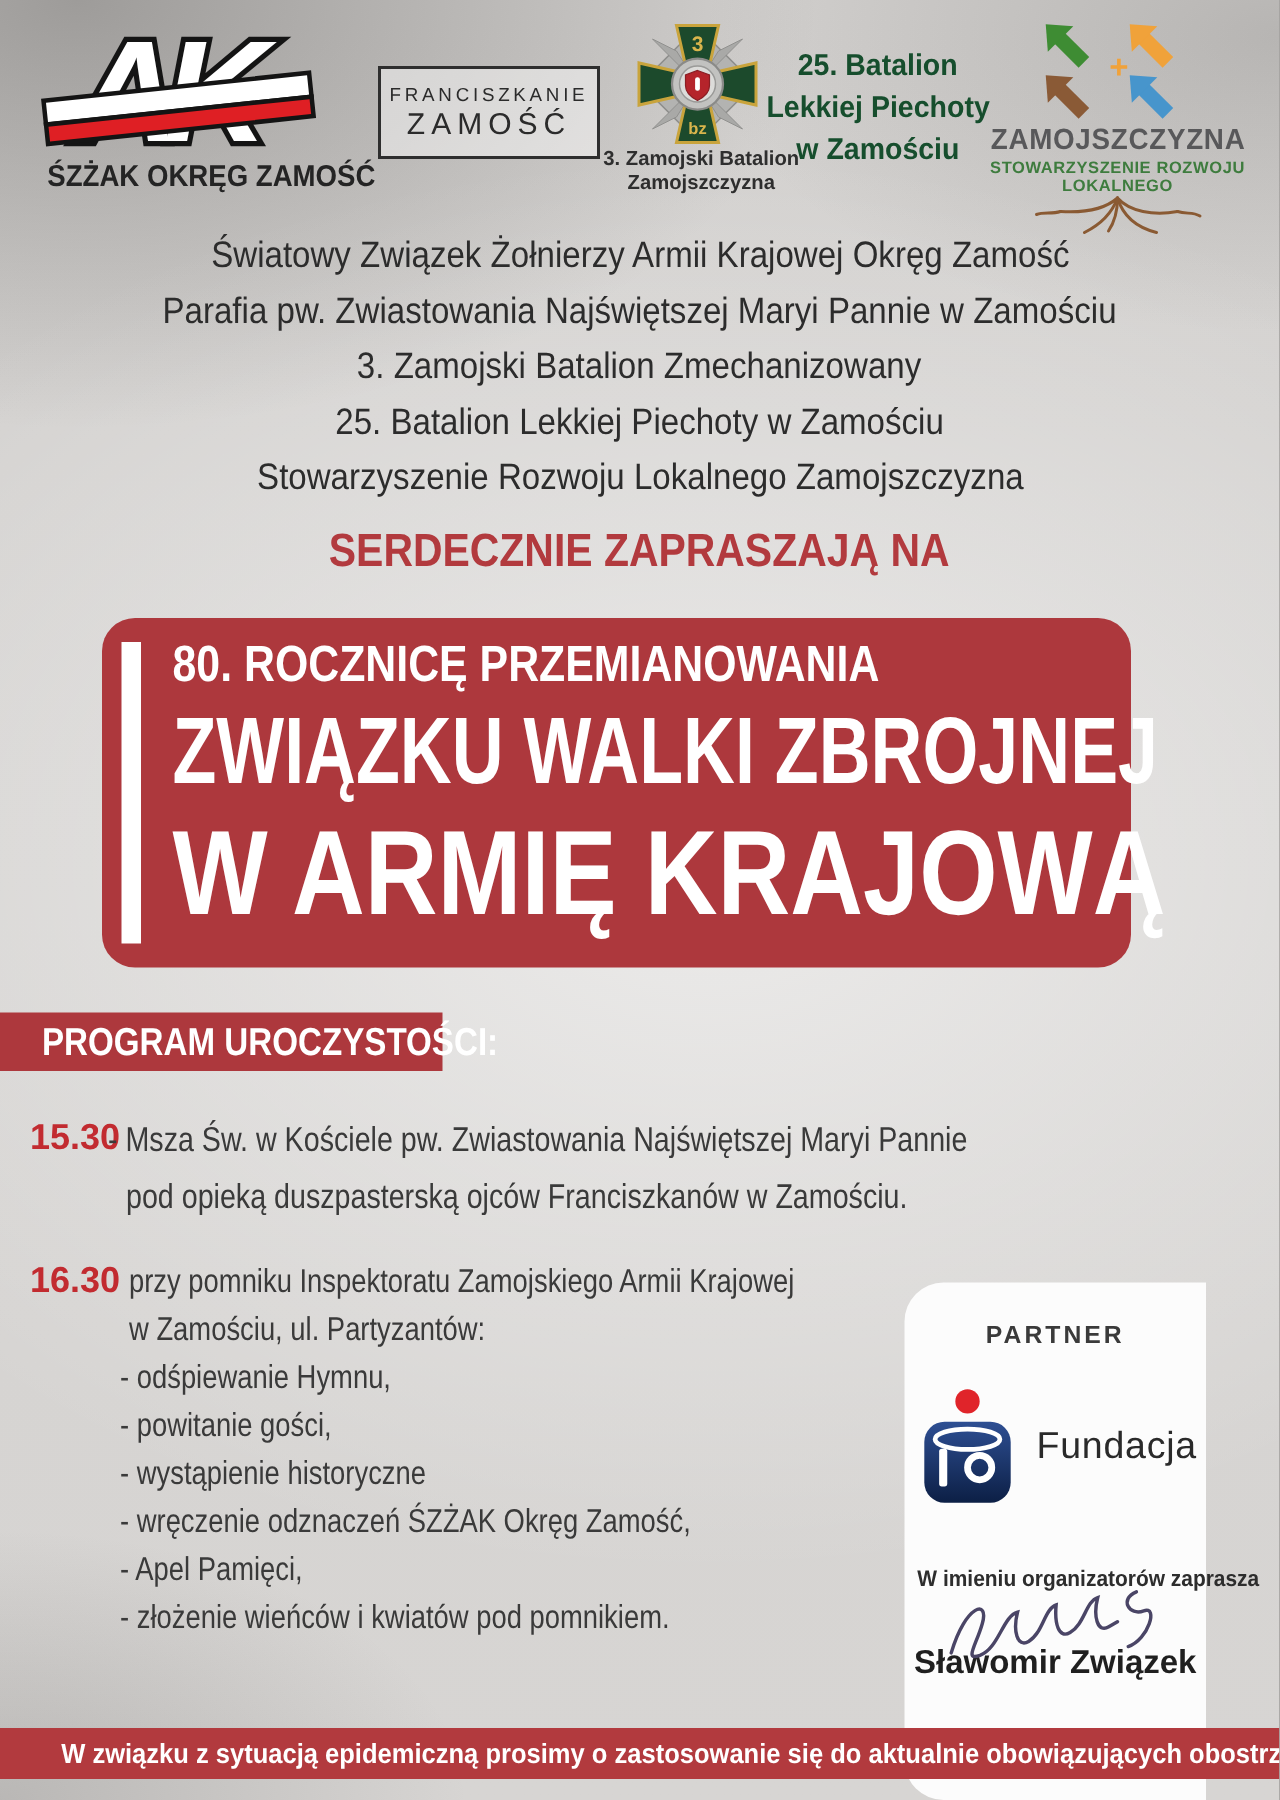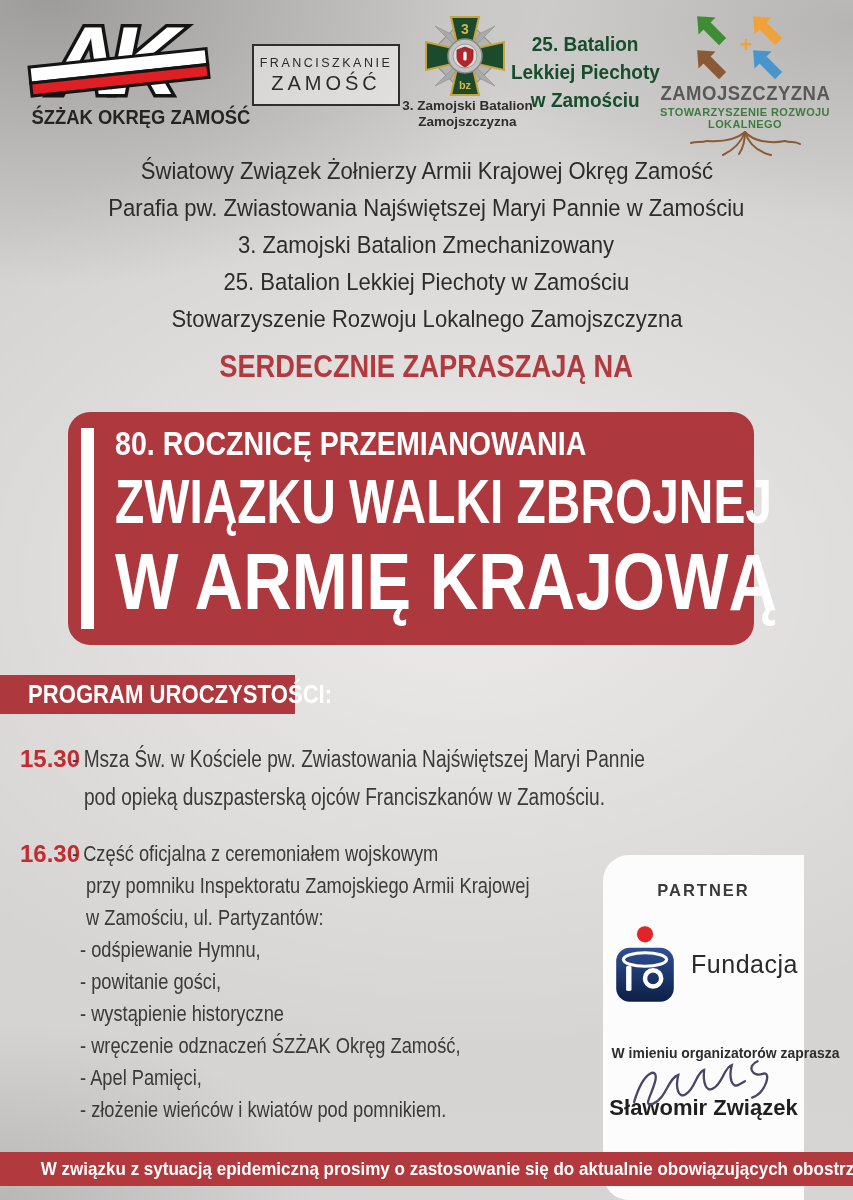--- a/index.html
+++ b/index.html
@@ -197,21 +197,20 @@
     <div class="time">15.30</div>
     <div>
       <div class="pl"><span class="cond s83">- Msza Św. w Kościele pw. Zwiastowania Najświętszej Maryi Pannie</span></div>
       <div class="pl" style="margin-left:12px;"><span class="cond s83">pod opieką duszpasterską ojców Franciszkanów w Zamościu.</span></div>
     </div>
   </div>
 
   <div class="abs prog-item item2">
     <div class="time">16.30</div>
     <div>
-      <div class="pl"><span class="cond s83">- Część oficjalna z ceremoniałem wojskowym</span></div>
       <div class="pl" style="margin-left:14px;"><span class="cond s83">przy pomniku Inspektoratu Zamojskiego Armii Krajowej</span></div>
       <div class="pl" style="margin-left:14px;"><span class="cond s83">w Zamościu, ul. Partyzantów:</span></div>
       <div class="pl" style="margin-left:8px;"><span class="cond s83">- odśpiewanie Hymnu,</span></div>
       <div class="pl" style="margin-left:8px;"><span class="cond s83">- powitanie gości,</span></div>
       <div class="pl" style="margin-left:8px;"><span class="cond s83">- wystąpienie historyczne</span></div>
       <div class="pl" style="margin-left:8px;"><span class="cond s83">- wręczenie odznaczeń ŚZŻAK Okręg Zamość,</span></div>
       <div class="pl" style="margin-left:8px;"><span class="cond s83">- Apel Pamięci,</span></div>
       <div class="pl" style="margin-left:8px;"><span class="cond s83">- złożenie wieńców i  kwiatów pod pomnikiem.</span></div>
     </div>
   </div>

